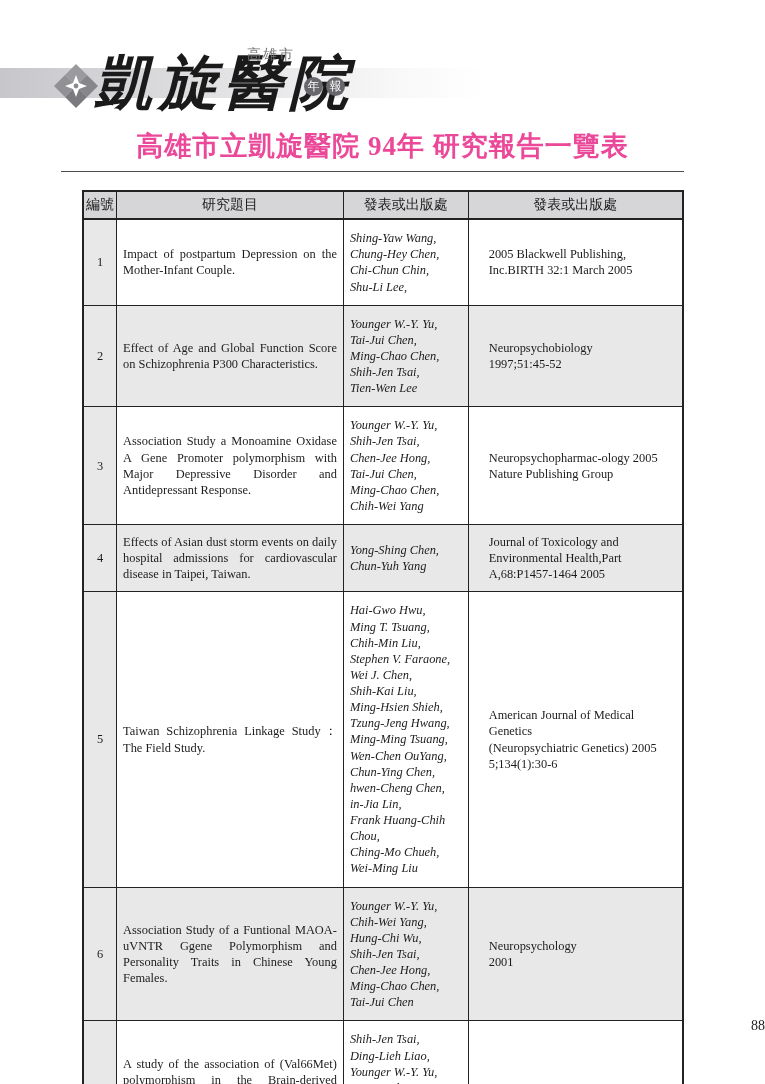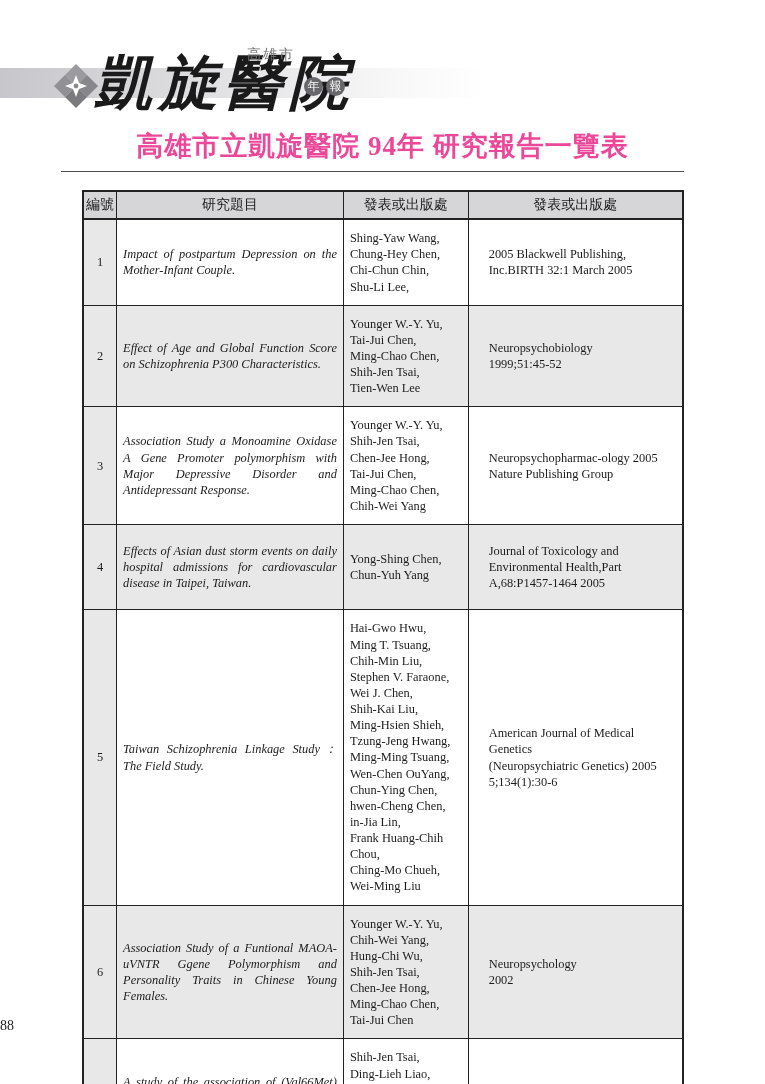--- a/index.html
+++ b/index.html
@@ -72,38 +72,38 @@
     padding: 4px 2px;
     border-bottom: 2px solid #222;
     text-align: center;
   }
   .cell-no {
     background: #e8e8e9;
     text-align: center;
     padding: 2px;
   }
   .cell-title {
-    padding: 18px 6px;
+    padding: 9px 6px;
     text-align: justify;
-    font-style: italic;
   }
   .cell-authors {
     padding: 10px 6px;
     white-space: pre-line;
+    font-style: italic;
   }
   .cell-pub {
     padding: 3px 20px;
     white-space: pre-line;
   }
   .report-table tbody tr:nth-child(even) td { background: #e8e8e9; }
 
   
   .page-footer {
     position: absolute; top: 1018px; left: 0;
-    width: 100%; text-align: left;
+    width: 100%; text-align: right;
     font-size: 14px; color: #222;
   }
 </style>
 </head>
 <body>
 
 <div class="band"></div>
 
 <svg class="logo-icon" viewBox="0 0 48 48" aria-hidden="true">
   <polygon points="24,2 35,13 24,24 13,13" fill="#9b9b9f"></polygon>
@@ -154,21 +154,21 @@
 
   <tr>
     <td class="cell-no">2</td>
     <td class="cell-title">Effect of Age and Global Function Score on Schizophrenia P300 Characteristics.</td>
     <td class="cell-authors">Younger W.-Y. Yu,
 Tai-Jui Chen,
 Ming-Chao Chen,
 Shih-Jen Tsai,
 Tien-Wen Lee</td>
     <td class="cell-pub">Neuropsychobiology
-1999;51:45-52</td>
+1997;51:45-52</td>
   </tr>
 
   <tr>
     <td class="cell-no">3</td>
     <td class="cell-title">Association Study a Monoamine Oxidase A Gene Promoter polymorphism with Major Depressive Disorder and Antidepressant Response.</td>
     <td class="cell-authors">Younger W.-Y. Yu,
 Shih-Jen Tsai,
 Chen-Jee Hong,
 Tai-Jui Chen,
 Ming-Chao Chen,
@@ -213,21 +213,21 @@
     <td class="cell-no">6</td>
     <td class="cell-title">Association Study of a Funtional MAOA-uVNTR Ggene Polymorphism and Personality Traits in Chinese Young Females.</td>
     <td class="cell-authors">Younger W.-Y. Yu,
 Chih-Wei Yang,
 Hung-Chi Wu,
 Shih-Jen Tsai,
 Chen-Jee Hong,
 Ming-Chao Chen,
 Tai-Jui Chen</td>
     <td class="cell-pub">Neuropsychology
-2002</td>
+2001</td>
   </tr>
 
   <tr>
     <td class="cell-no">7</td>
     <td class="cell-title">A study of the association of (Val66Met) polymorphism in the Brain-derived Neurotrophic Factor gene with alcohol dependence and extreme violence in Chinese males.</td>
     <td class="cell-authors">Shih-Jen Tsai,
 Ding-Lieh Liao,
 Younger W.-Y. Yu,
 Tai-Jui Chen,
 Hung-Chi Wu,

